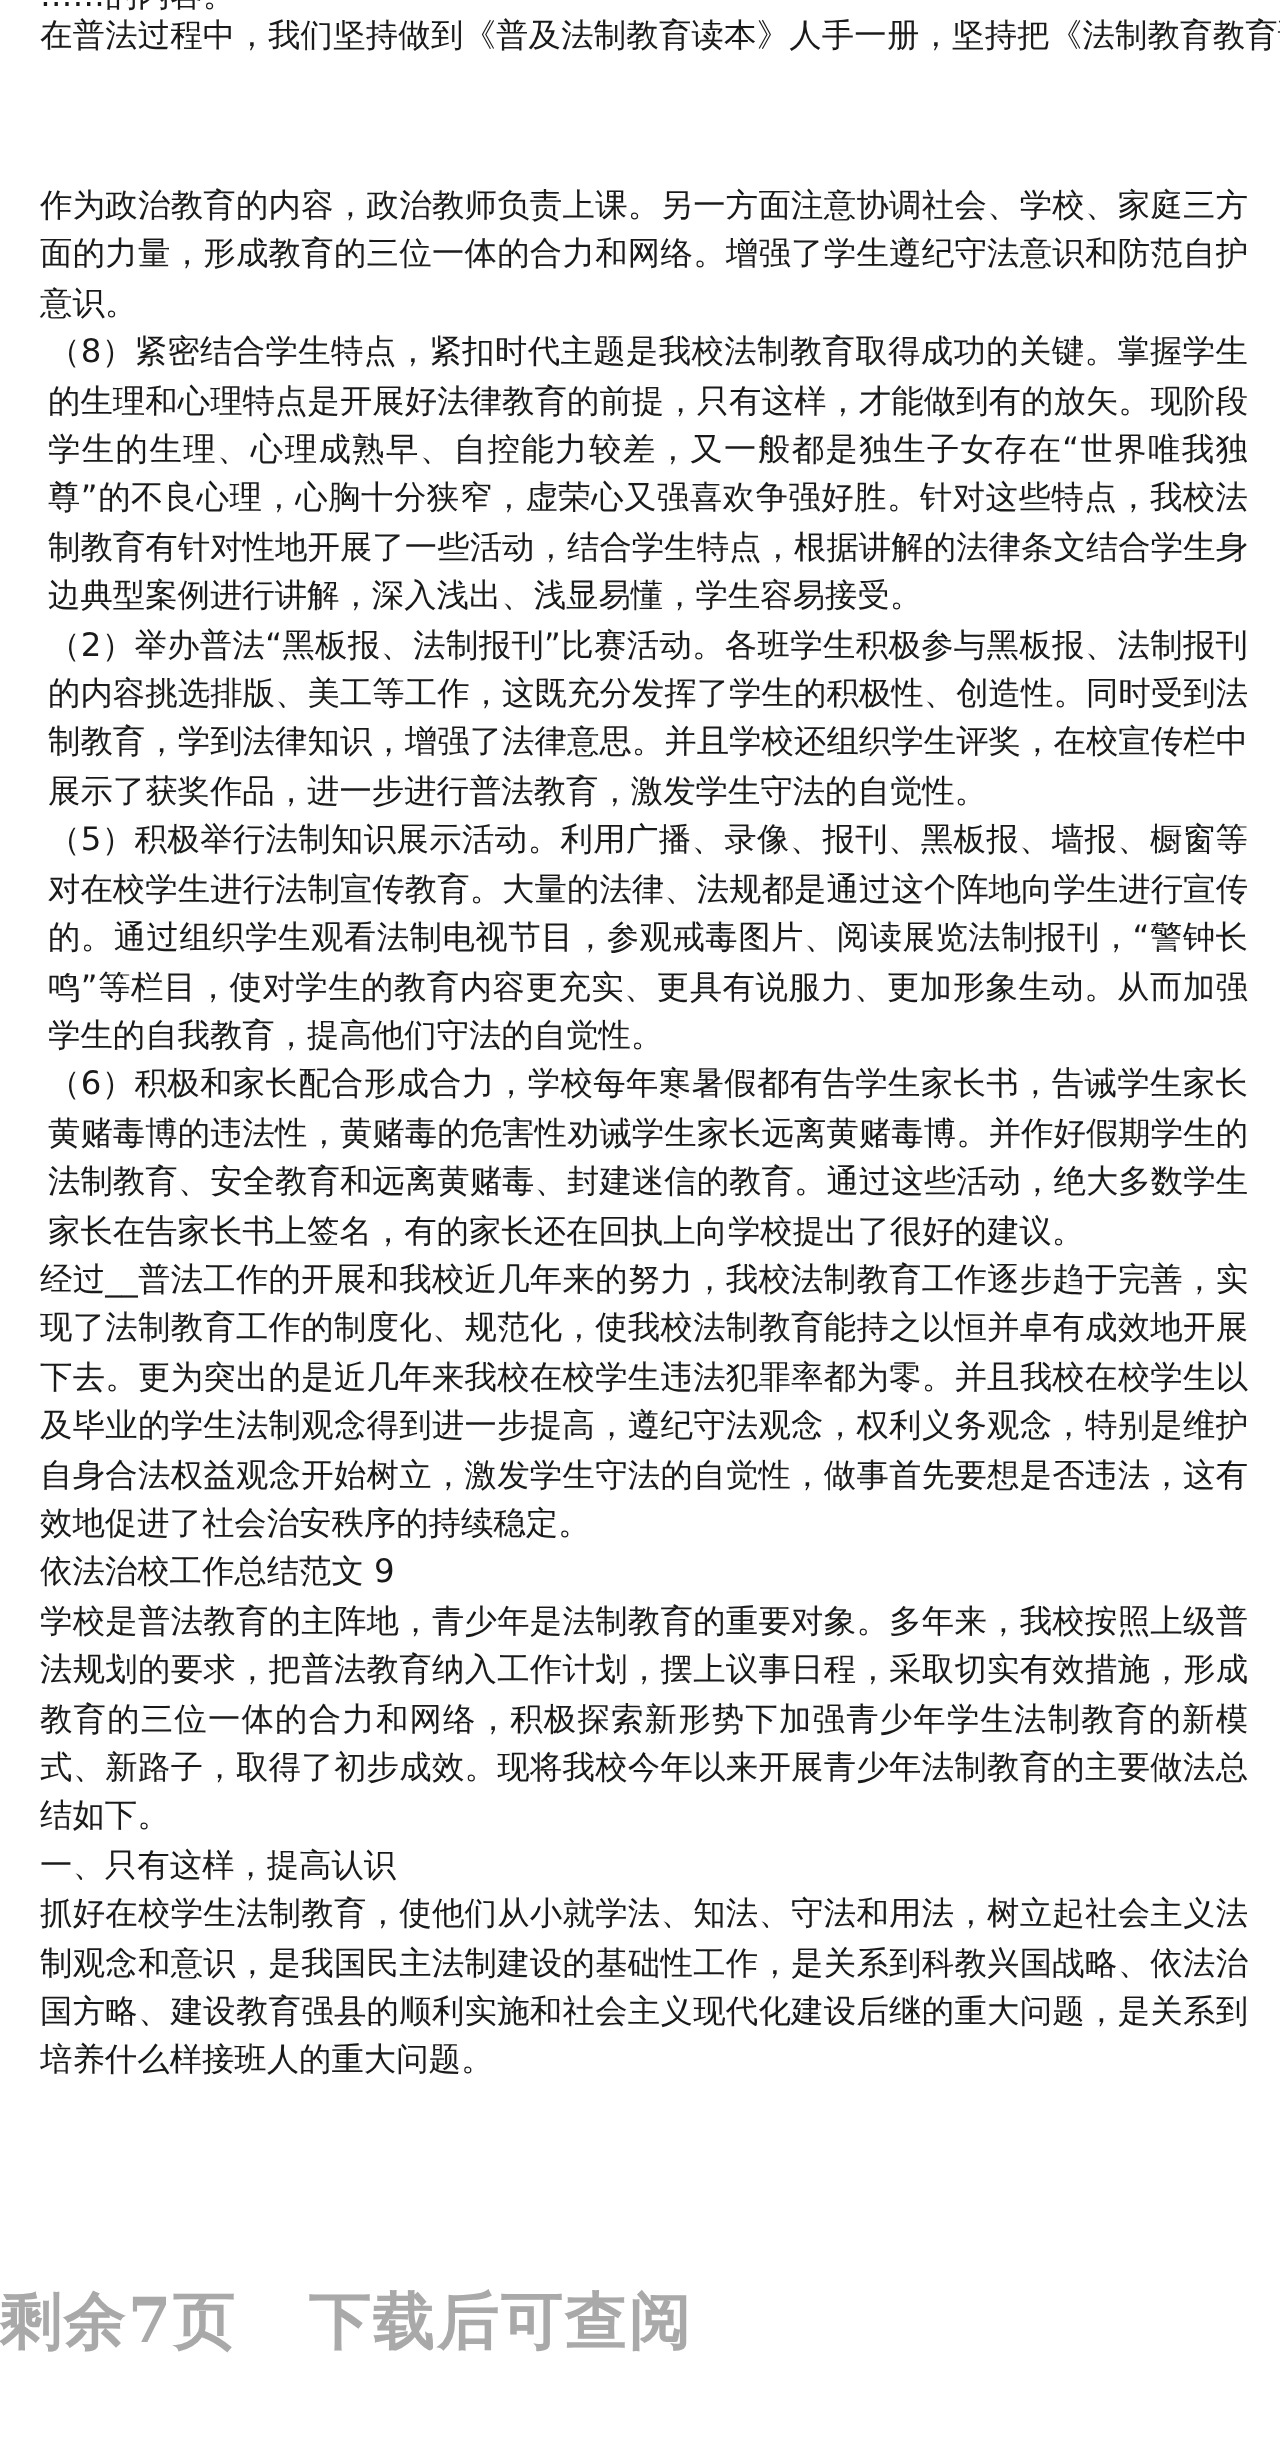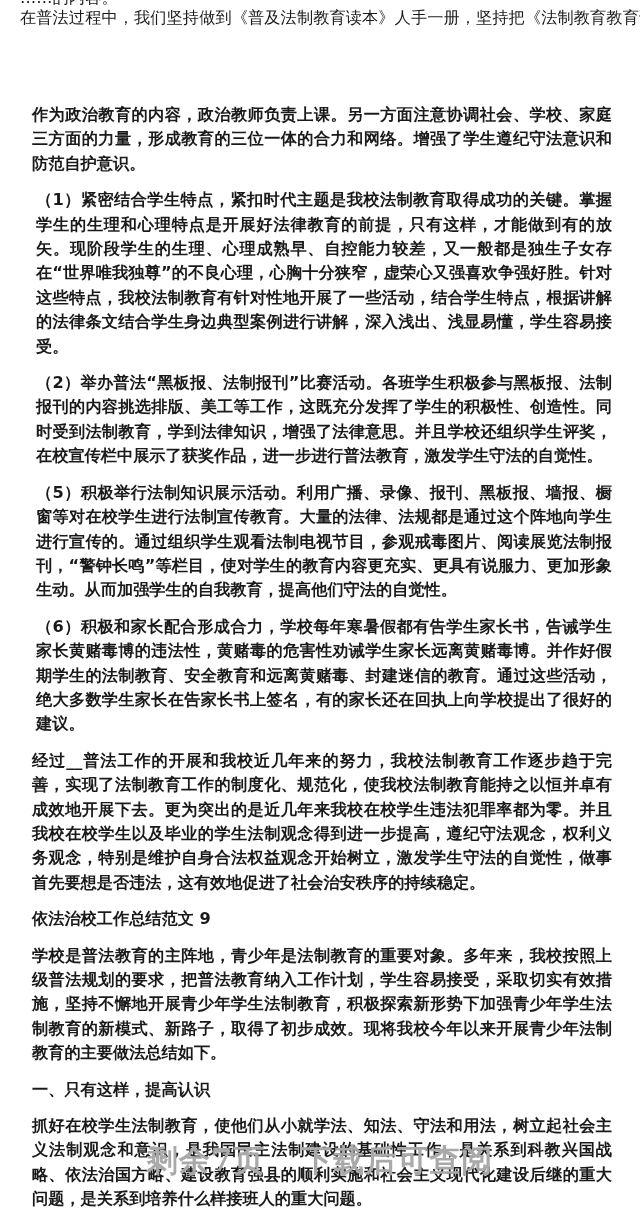--- a/index.html
+++ b/index.html
@@ -4,44 +4,44 @@
 <style>
   html, body { margin: 0; padding: 0; background: #ffffff; }
   body { width: 640px; height: 1221px; overflow: hidden; position: relative;
          font-family: "DejaVu Sans", "Liberation Sans", sans-serif; color: #1a1a1a; }
   .page { position: absolute; left: 0; top: 0; width: 640px; height: 1221px; }
   .line { position: absolute; left: 20px; width: 610px; font-size: 16.2px; line-height: 24px;
           white-space: nowrap; letter-spacing: 0.1px; }
   .cut { top: -14px; }
   .l2 { top: 6px; }
   .block { position: absolute; left: 20px; width: 604px; font-size: 16.2px; line-height: 24.4px; }
-  .block p { margin: 12px; text-align: justify; text-align-last: left; font-weight: bold; }
+  .block p { margin: 0; text-align: justify; text-align-last: left; }
   .block p.indent { padding-left: 4px; }
-  .more { position: absolute; left: 0; top: 1140px; width: 640px; text-align: center;
+  .more { position: absolute; left: 0; top: 1140px; width: 640px; text-align: left;
           font-family: "DejaVu Serif", "Liberation Serif", serif; font-weight: bold;
           font-size: 31px; color: #a9a9a9; letter-spacing: 1px; }
   .more span { display: inline-block; }
   .more .gap { width: 36px; }
 </style>
 </head>
 <body>
 
 <div class="page">
   <div class="line cut">……的内容。</div>
   <div class="line l2">在普法过程中，我们坚持做到《普及法制教育读本》人手一册，坚持把《法制教育教育读本》</div>
 
   <div class="block" style="top:91px;">
     <p>作为政治教育的内容，政治教师负责上课。另一方面注意协调社会、学校、家庭三方面的力量，形成教育的三位一体的合力和网络。增强了学生遵纪守法意识和防范自护意识。</p>
-    <p class="indent">（1）紧密结合学生特点，紧扣时代主题是我校法制教育取得成功的关键。掌握学生的生理和心理特点是开展好法律教育的前提，只有这样，才能做到有的放矢。现阶段学生的生理、心理成熟早、自控能力较差，又一般都是独生子女存在“世界唯我独尊”的不良心理，心胸十分狭窄，虚荣心又强喜欢争强好胜。针对这些特点，我校法制教育有针对性地开展了一些活动，结合学生特点，根据讲解的法律条文结合学生身边典型案例进行讲解，深入浅出、浅显易懂，学生容易接受。</p>
+    <p class="indent">（8）紧密结合学生特点，紧扣时代主题是我校法制教育取得成功的关键。掌握学生的生理和心理特点是开展好法律教育的前提，只有这样，才能做到有的放矢。现阶段学生的生理、心理成熟早、自控能力较差，又一般都是独生子女存在“世界唯我独尊”的不良心理，心胸十分狭窄，虚荣心又强喜欢争强好胜。针对这些特点，我校法制教育有针对性地开展了一些活动，结合学生特点，根据讲解的法律条文结合学生身边典型案例进行讲解，深入浅出、浅显易懂，学生容易接受。</p>
     <p class="indent">（2）举办普法“黑板报、法制报刊”比赛活动。各班学生积极参与黑板报、法制报刊的内容挑选排版、美工等工作，这既充分发挥了学生的积极性、创造性。同时受到法制教育，学到法律知识，增强了法律意思。并且学校还组织学生评奖，在校宣传栏中展示了获奖作品，进一步进行普法教育，激发学生守法的自觉性。</p>
     <p class="indent">（5）积极举行法制知识展示活动。利用广播、录像、报刊、黑板报、墙报、橱窗等对在校学生进行法制宣传教育。大量的法律、法规都是通过这个阵地向学生进行宣传的。通过组织学生观看法制电视节目，参观戒毒图片、阅读展览法制报刊，“警钟长鸣”等栏目，使对学生的教育内容更充实、更具有说服力、更加形象生动。从而加强学生的自我教育，提高他们守法的自觉性。</p>
     <p class="indent">（6）积极和家长配合形成合力，学校每年寒暑假都有告学生家长书，告诫学生家长黄赌毒博的违法性，黄赌毒的危害性劝诫学生家长远离黄赌毒博。并作好假期学生的法制教育、安全教育和远离黄赌毒、封建迷信的教育。通过这些活动，绝大多数学生家长在告家长书上签名，有的家长还在回执上向学校提出了很好的建议。</p>
     <p>经过__普法工作的开展和我校近几年来的努力，我校法制教育工作逐步趋于完善，实现了法制教育工作的制度化、规范化，使我校法制教育能持之以恒并卓有成效地开展下去。更为突出的是近几年来我校在校学生违法犯罪率都为零。并且我校在校学生以及毕业的学生法制观念得到进一步提高，遵纪守法观念，权利义务观念，特别是维护自身合法权益观念开始树立，激发学生守法的自觉性，做事首先要想是否违法，这有效地促进了社会治安秩序的持续稳定。</p>
     <p>依法治校工作总结范文 9</p>
-    <p>学校是普法教育的主阵地，青少年是法制教育的重要对象。多年来，我校按照上级普法规划的要求，把普法教育纳入工作计划，学生容易接受，采取切实有效措施，坚持不懈地开展青少年学生法制教育，积极探索新形势下加强青少年学生法制教育的新模式、新路子，取得了初步成效。现将我校今年以来开展青少年法制教育的主要做法总结如下。</p>
+    <p>学校是普法教育的主阵地，青少年是法制教育的重要对象。多年来，我校按照上级普法规划的要求，把普法教育纳入工作计划，摆上议事日程，采取切实有效措施，形成教育的三位一体的合力和网络，积极探索新形势下加强青少年学生法制教育的新模式、新路子，取得了初步成效。现将我校今年以来开展青少年法制教育的主要做法总结如下。</p>
     <p>一、只有这样，提高认识</p>
     <p>抓好在校学生法制教育，使他们从小就学法、知法、守法和用法，树立起社会主义法制观念和意识，是我国民主法制建设的基础性工作，是关系到科教兴国战略、依法治国方略、建设教育强县的顺利实施和社会主义现代化建设后继的重大问题，是关系到培养什么样接班人的重大问题。</p>
   </div>
 
   <div class="more">
     <span>剩余7页</span><span class="gap"></span><span>下载后可查阅</span>
   </div>
 </div>
 
 </body></html>

